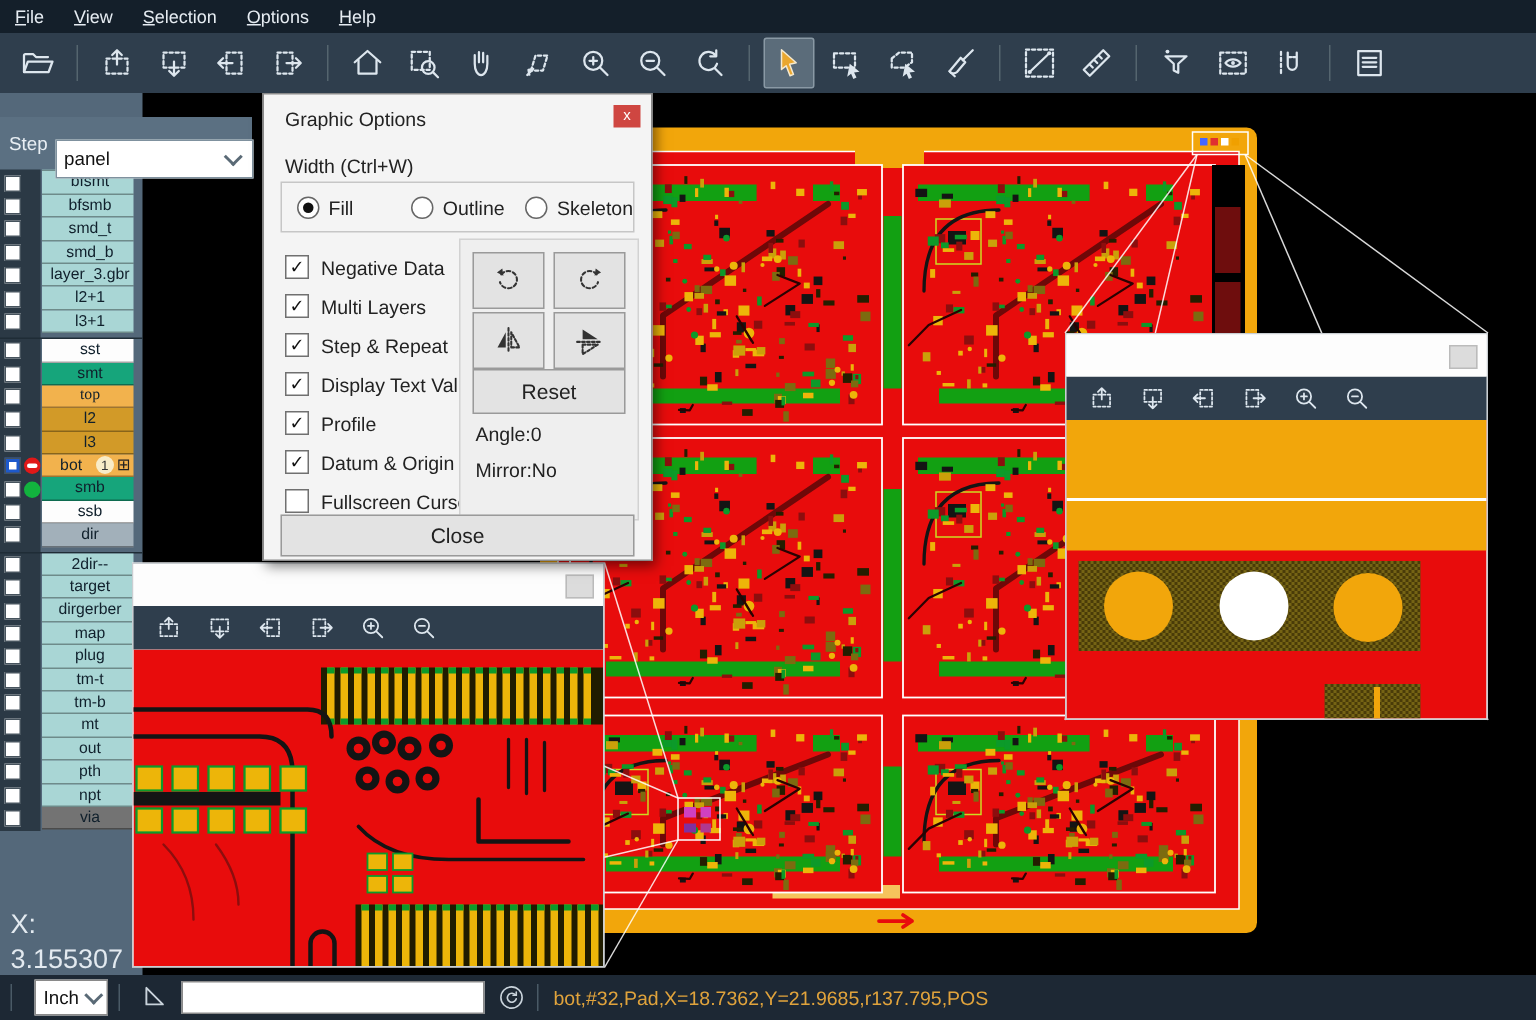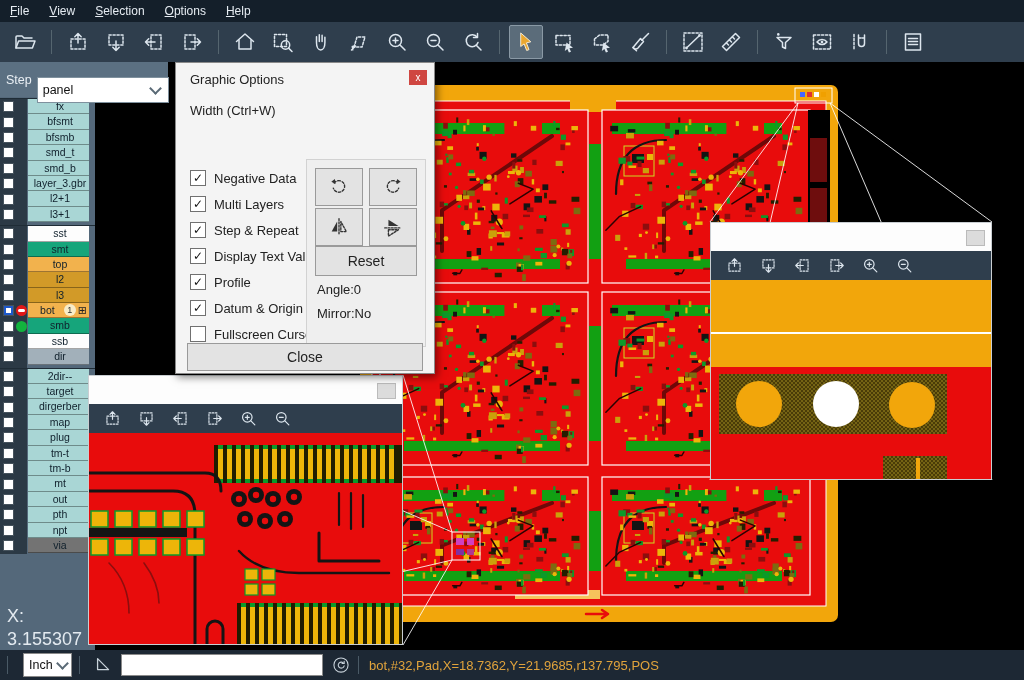--- a/index.html
+++ b/index.html
@@ -1434,21 +1434,21 @@
         <div class="lrow">
           <span class="cbx"></span>
           <span class="indw"></span>
           <span class="chip" style="background: rgb(22, 165, 123);">
             <span class="lbl">smt</span>
           </span>
         </div>
         <div class="lrow">
           <span class="cbx"></span>
           <span class="indw"></span>
-          <span class="chip" style="background: rgb(242, 178, 77);">
+          <span class="chip" style="background: rgb(242, 178, 77); font-family: Liberation Serif, serif;">
             <span class="lbl">top</span>
           </span>
         </div>
         <div class="lrow">
           <span class="cbx"></span>
           <span class="indw"></span>
           <span class="chip" style="background: rgb(210, 154, 40);">
             <span class="lbl">l2</span>
           </span>
         </div>
@@ -1579,21 +1579,21 @@
             <span class="lbl">via</span>
           </span>
         </div>
       </div>
     </div>
   <div id="xy-readout">
     <div>X: 3.155307</div>
     <div>Y: 12.553794</div>
   </div>
 </div>
-<div id="step-row" style="position:absolute;left:0;top:62px;z-index:3;">
+<div id="step-row" style="position:absolute;left:0;top:78px;z-index:3;">
   <span id="step-label">Step</span>
   <div id="step-select">
     <span class="val">panel</span>
     <span class="chev"></span>
   </div>
 </div>
 
 <div class="magwin" id="mag1" style="left:88px;top:375px;width:315px;height:270px;">
   <div class="magtitle">
     <span class="winbtn"></span>
@@ -1835,20 +1835,34 @@
       <circle cx="201" cy="125" r="23" fill="#f2a60b"></circle>
       <rect x="172" y="176" width="64" height="23" fill="url(#hatch)"></rect>
       <rect x="205" y="178" width="4" height="21" fill="#f2a60b"></rect>
     </svg>
 </div>
 
 <div id="dialog">
   <div id="dialog-title">Graphic Options</div>
   <div id="dialog-close">x</div>
   <div id="width-label">Width (Ctrl+W)</div>
+  <div id="radio-box">
+      <div class="radio-item">
+        <span class="radio sel"></span>
+        <span>Fill</span>
+      </div>
+      <div class="radio-item">
+        <span class="radio"></span>
+        <span>Outline</span>
+      </div>
+      <div class="radio-item">
+        <span class="radio"></span>
+        <span>Skeleton</span>
+      </div>
+    </div>
   <div id="check-col">
       <div class="check-row">
         <span class="cb">✓</span>
         <span>Negative Data</span>
       </div>
       <div class="check-row">
         <span class="cb">✓</span>
         <span>Multi Layers</span>
       </div>
       <div class="check-row">

